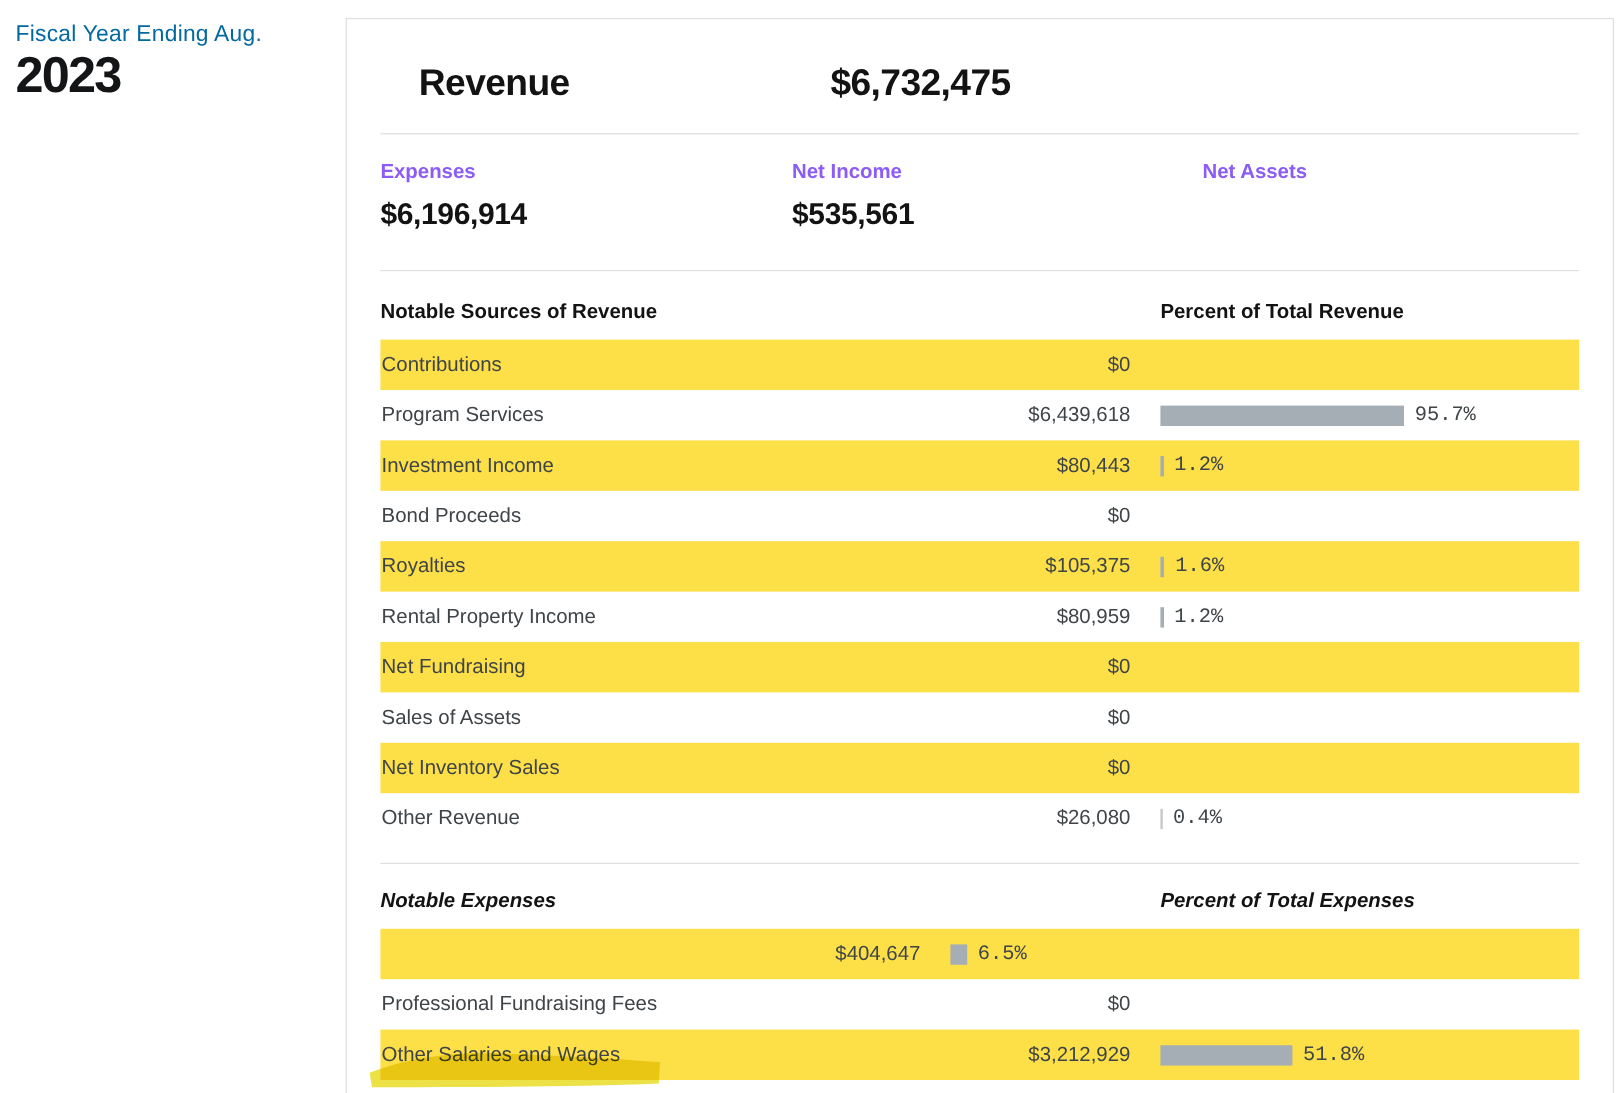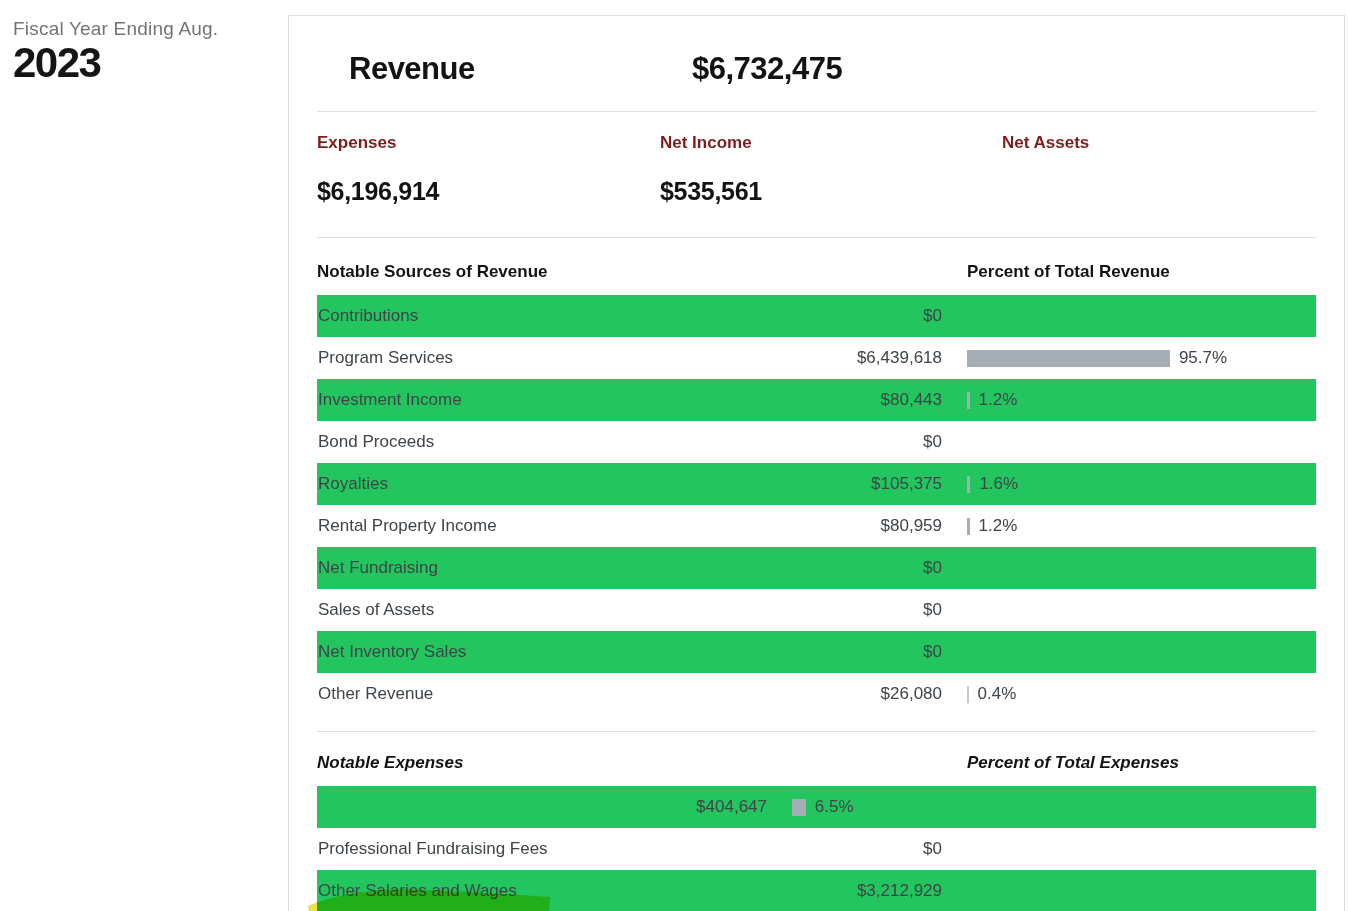--- a/index.html
+++ b/index.html
@@ -6,21 +6,21 @@
   html, body {
     width: 1349px; height: 911px;
     background: #ffffff;
     overflow: hidden;
     font-family: "Liberation Sans", sans-serif;
     position: relative;
   }
   
   .fiscal-block { position: absolute; left: 13px; top: 18px; }
   .fiscal-label {
-    font-size: 19px; color: #737373; letter-spacing: .2px;
+    font-size: 19px; color: #0369a1; letter-spacing: .2px;
   }
   .fiscal-year {
     font-size: 42px; font-weight: bold; color: #141517;
     letter-spacing: -1.5px; margin-top: 2px; line-height: 1;
   }
   
   .card {
     position: absolute; left: 288px; top: 15px;
     width: 1057px; height: 930px;
     background: #ffffff;
@@ -38,45 +38,45 @@
   .rev-title, .rev-amount {
     font-size: 31px; font-weight: bold; color: #131314;
     letter-spacing: -0.5px; line-height: 1.1;
   }
 
   
   .stats {
     display: grid; grid-template-columns: 343px 342px 1fr;
     padding-top: 21px; padding-bottom: 31px;
   }
-  .stat-label { font-size: 17px; font-weight: bold; color: #7f1d1d; }
+  .stat-label { font-size: 17px; font-weight: bold; color: #8b5cf6; }
   .stat-value {
     font-size: 25px; font-weight: bold; color: #131314;
-    margin-top: 24px; letter-spacing: -0.3px;
+    margin-top: 12px; letter-spacing: -0.3px;
   }
 
   
   .sec-head {
     display: grid; grid-template-columns: 650px 1fr;
     margin-top: 24px; margin-bottom: 13px;
   }
   .sec-title, .sec-pct-title {
     font-size: 17px; font-weight: bold; color: #131314;
   }
   .rows { }
   .row {
     display: grid; grid-template-columns: 450px 175px 377px;
     height: 42px; align-items: center;
     font-size: 17px; color: #3f4448;
   }
-  .row.striped { background: #22c55e; }
+  .row.striped { background: #fde047; }
   .cell-label { padding-left: 1px; position: relative; }
   .cell-label .label-text { position: relative; }
   .cell-value { text-align: right; }
-  .cell-pct { display: flex; align-items: center; padding-left: 25px; }
+  .cell-pct { display: flex; align-items: center; padding-left: 25px; font-family: Liberation Mono, monospace; }
   .bar { height: 17px; background: #a6aeb5; flex: 0 0 auto; }
   .bar.faint { background: #c6c9cc; }
   .pct-text { margin-left: 9px; }
 
   
   .hl-svg {
     position: absolute; left: -20px; top: -3px;
     width: 262px; height: 48px;
     mix-blend-mode: multiply;
     pointer-events: none;
@@ -243,16 +243,20 @@
     <div class="cell-pct"></div>
   </div>
 
   <div class="row striped">
     <div class="cell-label">
       <span class="label-text">Other Salaries and Wages</span>
     <svg class="hl-svg" viewBox="-20 -3 262 48">
             <path d="M-9,25 C22,13 55,7 105,9 C158,11 205,14 233,16 L232,34 C160,37 60,37 -7,37 Z" fill="#e9dd27" fill-opacity="0.85"></path>
           </svg></div>
     <div class="cell-value">$3,212,929</div>
+    <div class="cell-pct">
+          <div class="bar" style="width: 109.816px;"></div>
+          <span class="pct-text">51.8%</span>
+        </div>
   </div>
 </div>
 
 </div>
 
 </body></html>

